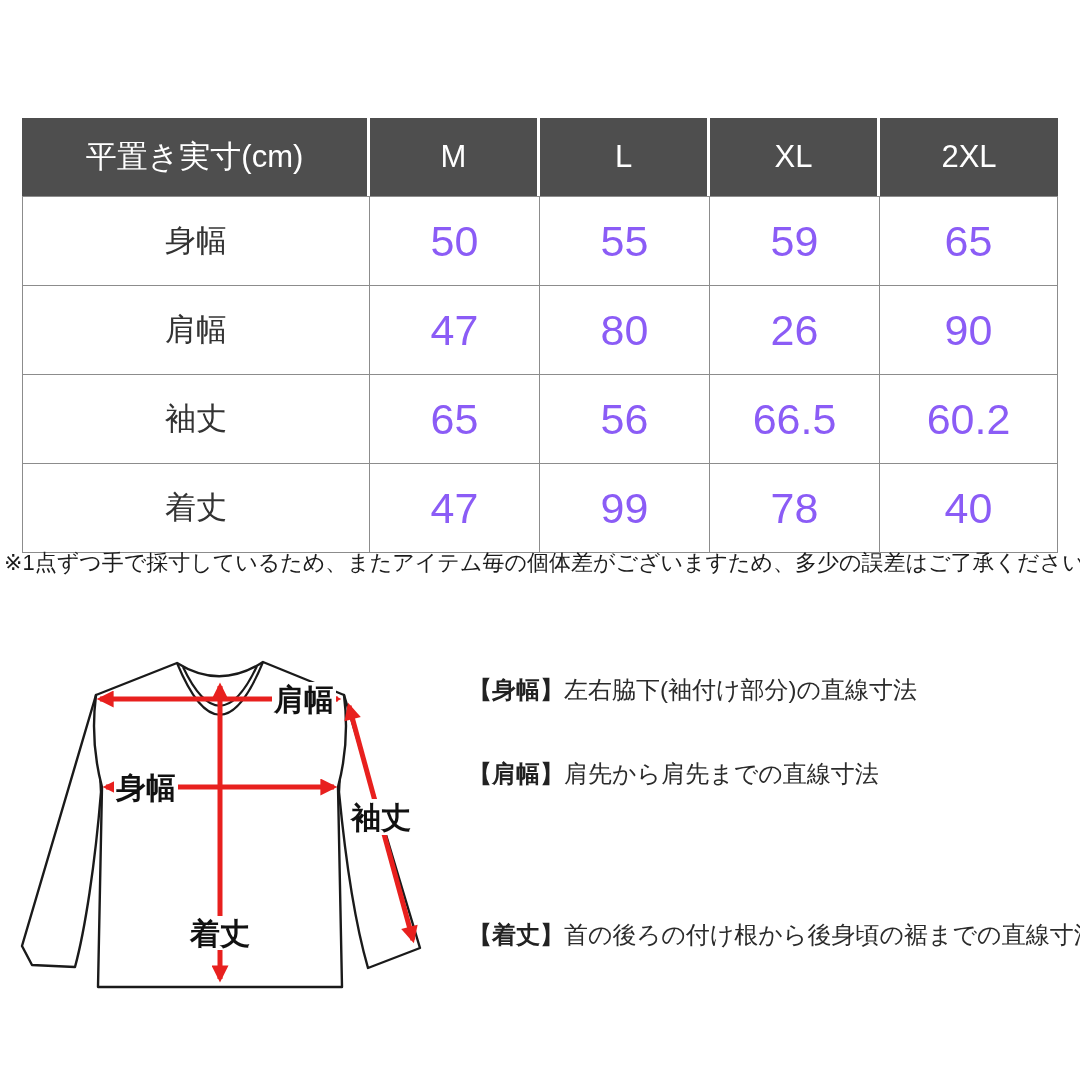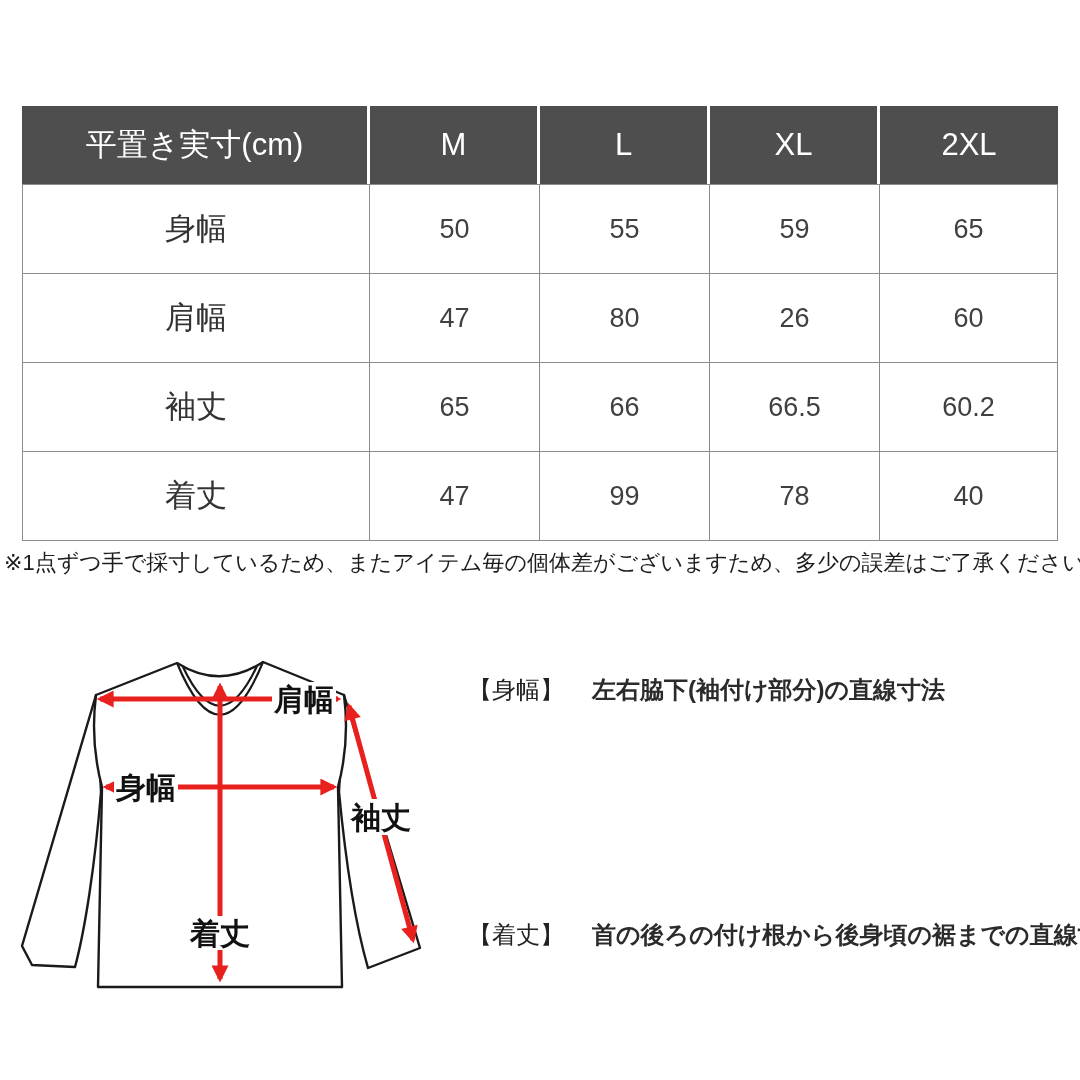--- a/index.html
+++ b/index.html
@@ -3,37 +3,37 @@
 <meta charset="utf-8">
 <style>
   html,body{margin:0;padding:0;background:#ffffff;}
   .canvas{
     position:relative;width:1080px;height:1080px;background:#ffffff;overflow:hidden;
     font-family:"Liberation Sans","DejaVu Sans",sans-serif;
   }
 
   
   table.size-table{
-    position:absolute;left:22px;top:106px;width:1036px;
+    position:absolute;left:22px;top:118px;width:1036px;
     border-collapse:separate;border-spacing:0;table-layout:fixed;
   }
   .size-table th{
     height:78px;background:#4e4e4e;color:#ffffff;
     font-size:31px;font-weight:400;text-align:center;vertical-align:middle;
     border-right:3px solid #ffffff;padding:0;
   }
   .size-table th:last-child{border-right:none;}
   .size-table td{
     height:88px;background:#ffffff;text-align:center;vertical-align:middle;
     border-right:1px solid #8c8c8c;border-bottom:1px solid #8c8c8c;padding:0;
   }
   .size-table tbody tr td:first-child{border-left:1px solid #8c8c8c;}
   .size-table tbody tr:first-child td{border-top:1px solid #8c8c8c;}
   .size-table td.rowlabel{font-size:31px;color:#333333;}
-  .size-table td.val{font-size:27px;color:#404040;}
+  .size-table td.val{font-size:43px;color:#8b5cf6;}
 
   
   .note{
     position:absolute;left:4px;top:548px;width:1074px;
     font-size:22px;color:#1c1c1c;white-space:nowrap;letter-spacing:0px;
   }
 
   
   .diagram{position:absolute;left:20px;top:630px;width:440px;height:440px;}
   .diagram text{
@@ -41,22 +41,22 @@
     font-size:30px;font-weight:700;fill:#111111;text-anchor:middle;
   }
 
   
   .defs{position:absolute;left:468px;top:630px;width:600px;height:420px;}
   .def-row{position:absolute;left:0;white-space:nowrap;font-size:24px;color:#2b2b2b;}
   .def-row.r0{top:44px;}
   .def-row.r1{top:128px;}
   .def-row.r2{top:212px;}
   .def-row.r3{top:289px;}
-  .def-term{font-weight:400;color:#222222;}
-  .def-desc{margin-left:28px;font-weight:700;}
+  .def-term{font-weight:700;color:#222222;}
+  .def-desc{margin-left:0;font-weight:400;}
 </style>
 </head>
 <body>
 
 <div class="canvas">
 
   <table class="size-table">
     <colgroup>
       <col style="width:348px">
         <col style="width:170px">
@@ -79,26 +79,26 @@
         <td class="val">50</td>
         <td class="val">55</td>
         <td class="val">59</td>
         <td class="val">65</td>
       </tr>
       <tr>
         <td class="rowlabel">肩幅</td>
         <td class="val">47</td>
         <td class="val">80</td>
         <td class="val">26</td>
-        <td class="val">60</td>
+        <td class="val">90</td>
       </tr>
       <tr>
         <td class="rowlabel">袖丈</td>
         <td class="val">65</td>
-        <td class="val">66</td>
+        <td class="val">56</td>
         <td class="val">66.5</td>
         <td class="val">60.2</td>
       </tr>
       <tr>
         <td class="rowlabel">着丈</td>
         <td class="val">47</td>
         <td class="val">99</td>
         <td class="val">78</td>
         <td class="val">40</td>
       </tr>
@@ -143,18 +143,21 @@
     <text x="284" y="80">肩幅</text>
     <text x="126" y="168">身幅</text>
     <text x="361" y="198">袖丈</text>
     <text x="200" y="314">着丈</text>
   </svg>
 
   <div class="defs">
     <div class="def-row r0">
       <span class="def-term">【身幅】</span><span class="def-desc">左右脇下(袖付け部分)の直線寸法</span>
     </div>
+    <div class="def-row r1">
+      <span class="def-term">【肩幅】</span><span class="def-desc">肩先から肩先までの直線寸法</span>
+    </div>
     <div class="def-row r3">
       <span class="def-term">【着丈】</span><span class="def-desc">首の後ろの付け根から後身頃の裾までの直線寸法</span>
     </div>
   </div>
 
 </div>
 
 </body></html>

